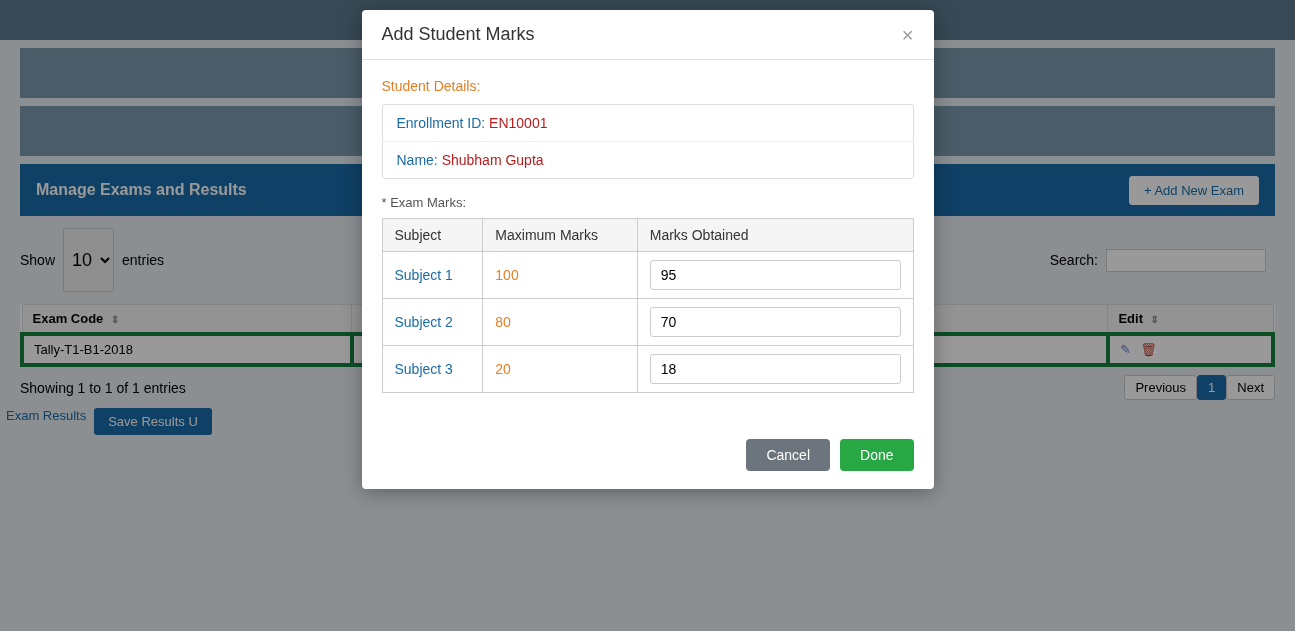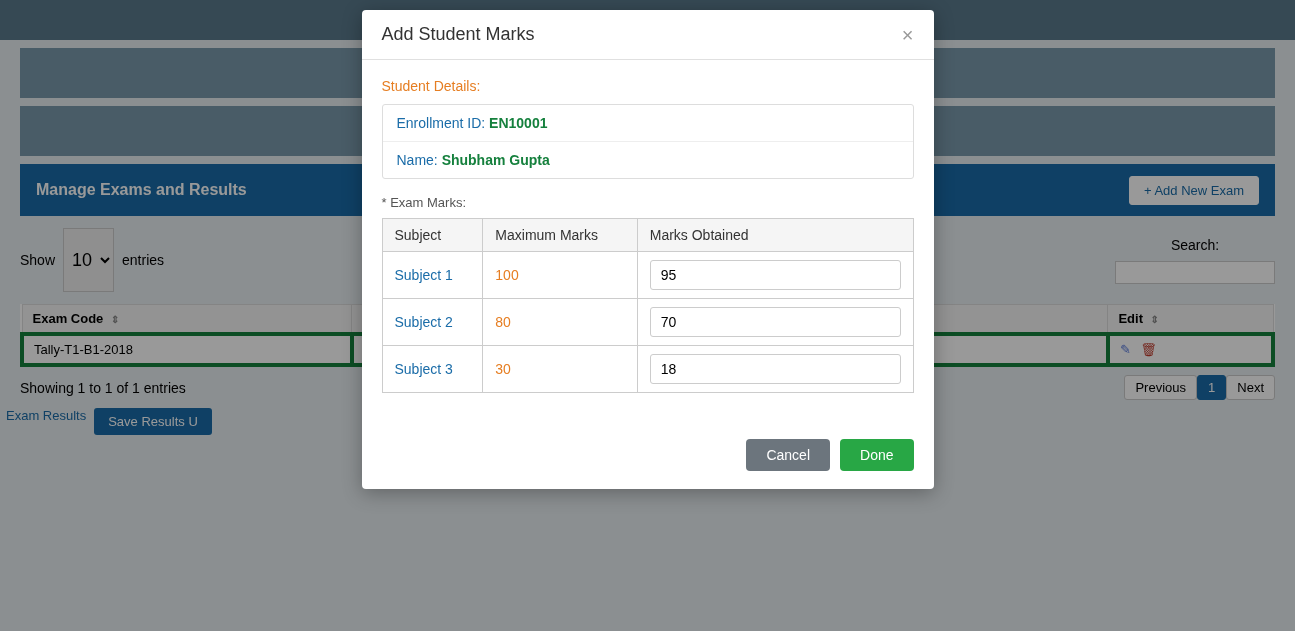--- a/index.html
+++ b/index.html
@@ -238,22 +238,22 @@
 
     .student-detail-row:last-child {
       border-bottom: none;
     }
 
     .detail-label {
       color: #1a6ca8;
     }
 
     .detail-value {
-      font-weight: bold;
-      color: #15803d;
+      font-weight: normal;
+      color: #b91c1c;
     }
 
     .exam-marks-label {
       font-size: 13px;
       color: #555;
       margin-bottom: 8px;
     }
 
     .marks-table {
       width: 100%;
@@ -343,21 +343,21 @@
   </div>
 
   <div style="margin: 8px 20px; display:flex; justify-content:space-between; align-items:center;">
     <div class="bg-show-row" style="margin:0;">
       <span>Show</span>
       <select class="bg-show-select">
         <option>10</option>
       </select>
       <span>entries</span>
     </div>
-    <div class="bg-search-row" style="margin:0;flex-direction:column;">
+    <div class="bg-search-row" style="margin:9px;">
       <span>Search:</span>
       <input class="bg-search-input" type="text" style="">
     </div>
   </div>
 
   <table class="bg-table">
     <thead>
       <tr>
         <th>Exam Code <span class="sort-icon">⇕</span></th>
         <th>Exam Title <span class="sort-icon">⇕</span></th>
@@ -434,21 +434,21 @@
             <td class="max-marks">100</td>
             <td><input type="text" class="marks-input" value="95" style=""></td>
           </tr>
           <tr>
             <td class="subject-name">Subject 2</td>
             <td class="max-marks">80</td>
             <td><input type="text" class="marks-input" value="70" style=""></td>
           </tr>
           <tr>
             <td class="subject-name">Subject 3</td>
-            <td class="max-marks">30</td>
+            <td class="max-marks">20</td>
             <td><input type="text" class="marks-input" value="18" style=""></td>
           </tr>
         </tbody>
     </table>
 
   </div>
 
   <div class="modal-footer">
     <button class="btn-cancel">Cancel</button>
     <button class="btn-done">Done</button>

